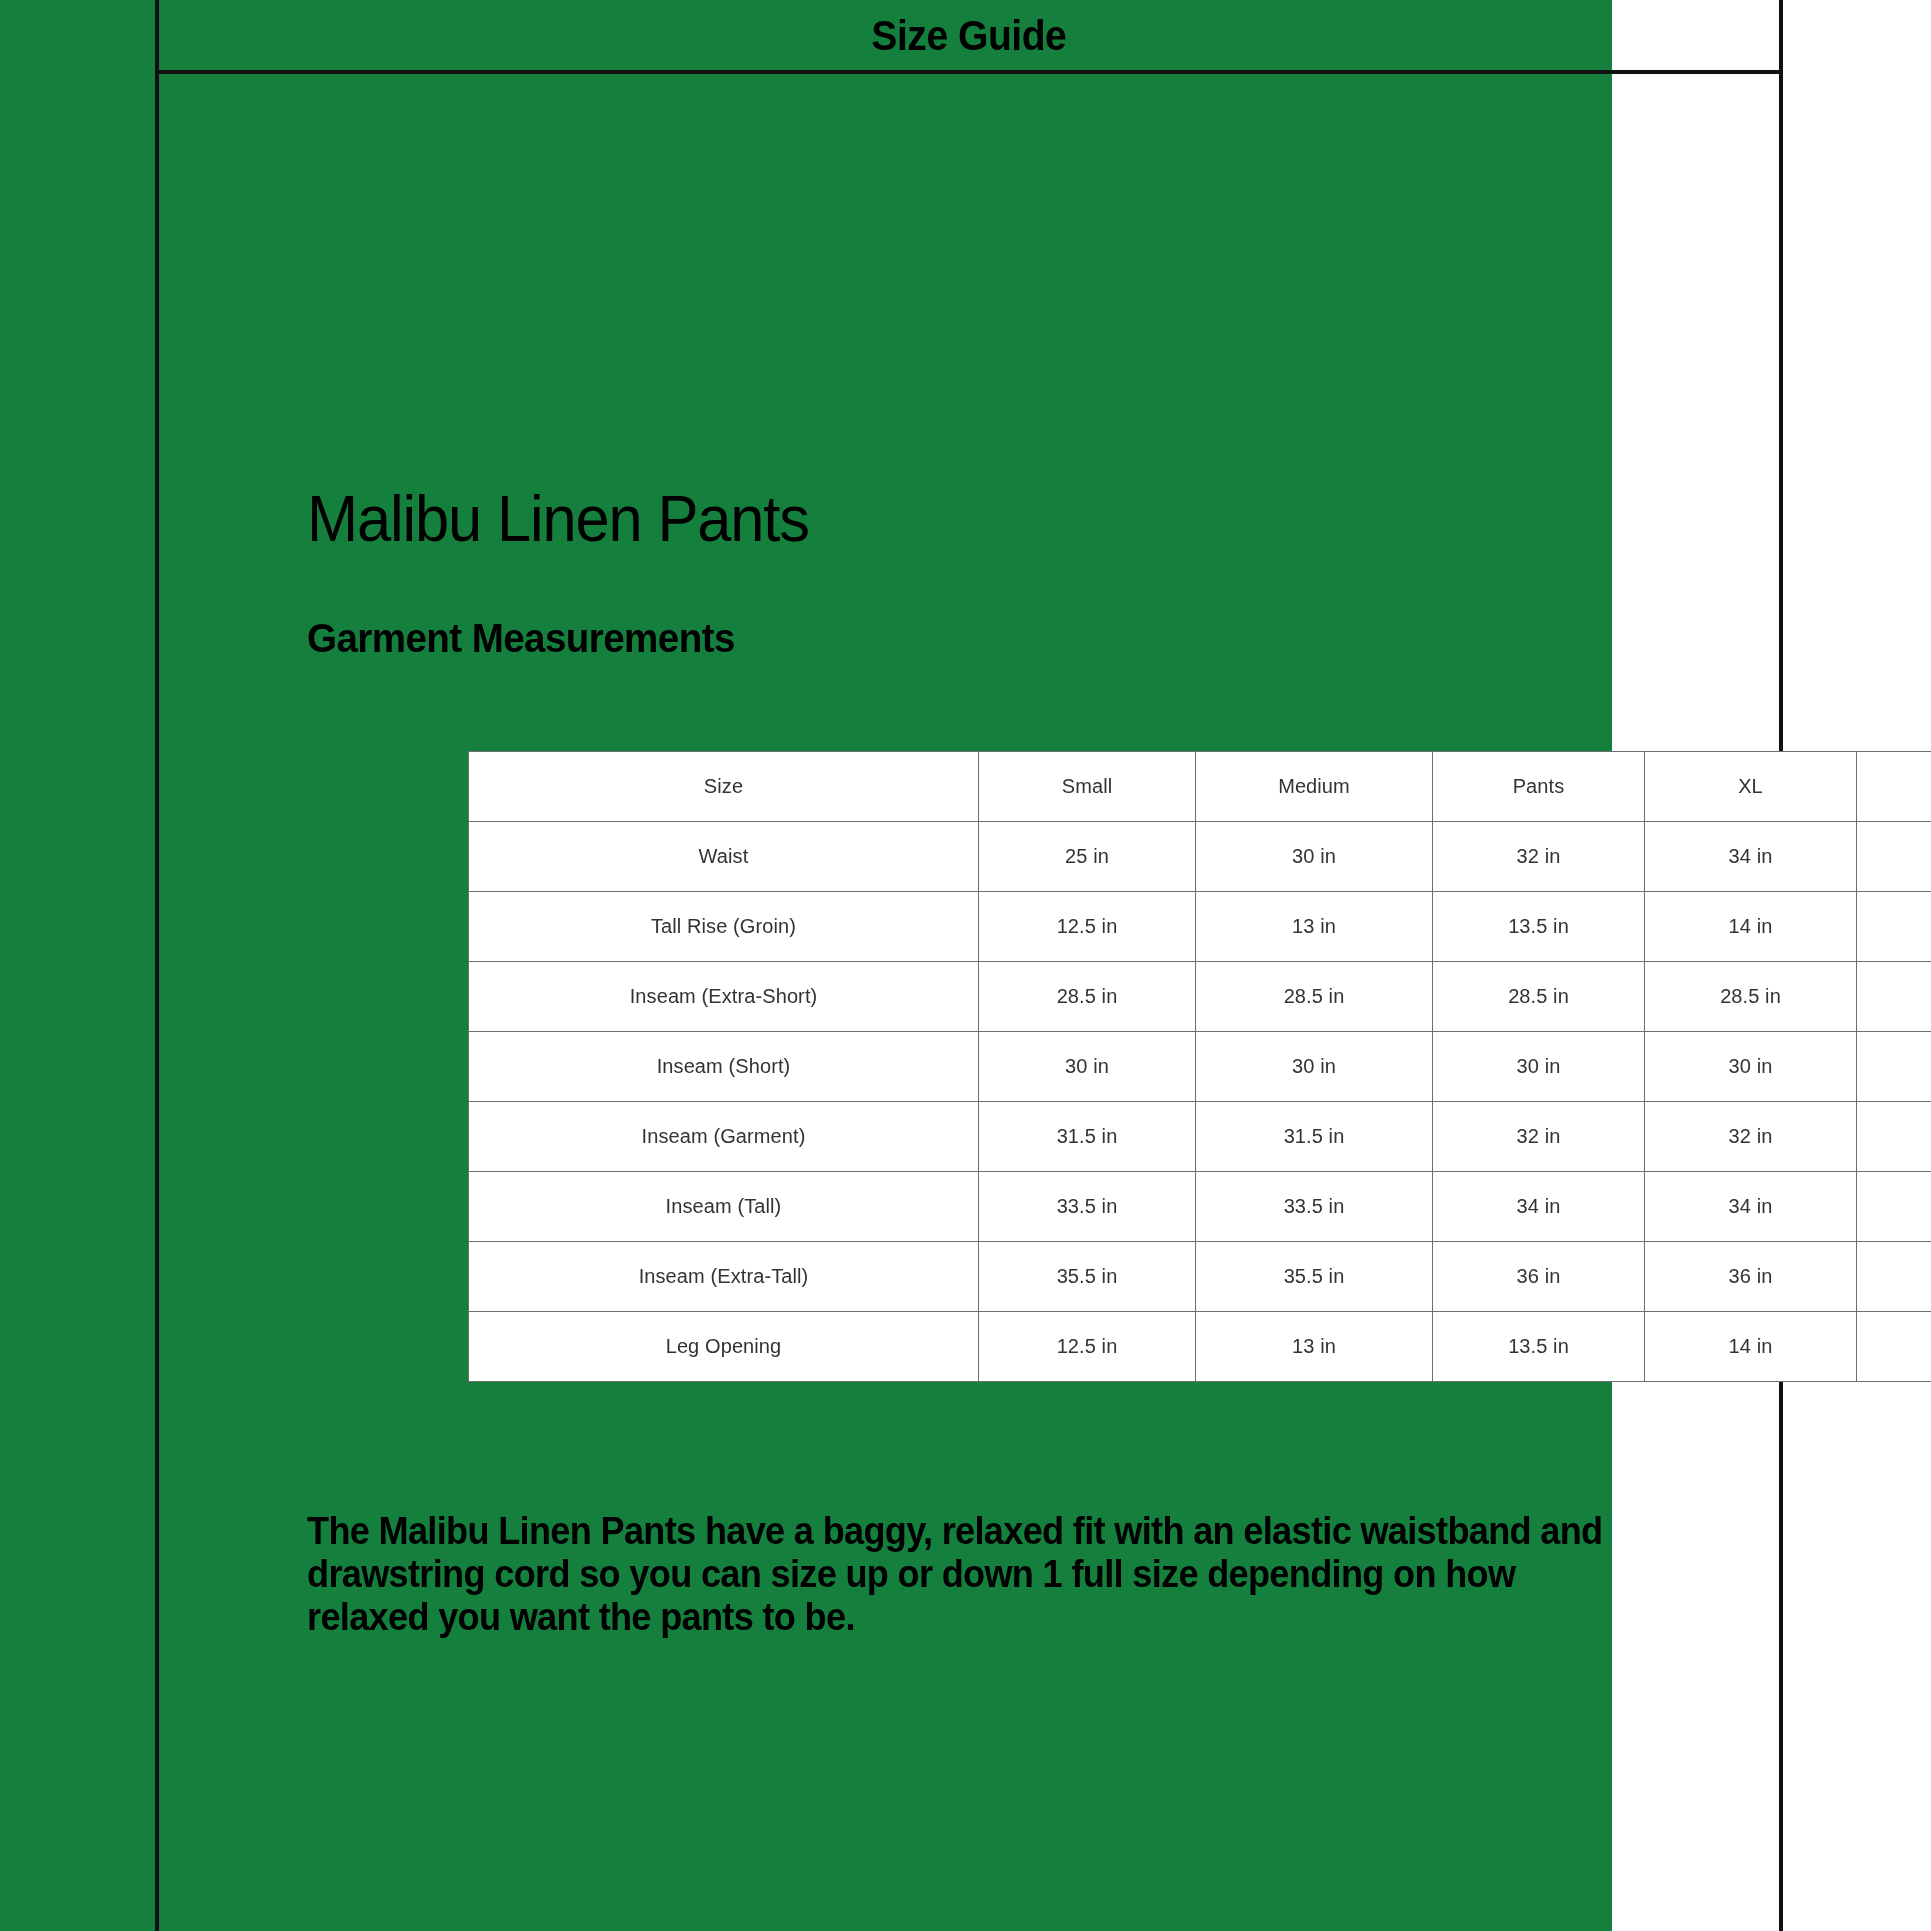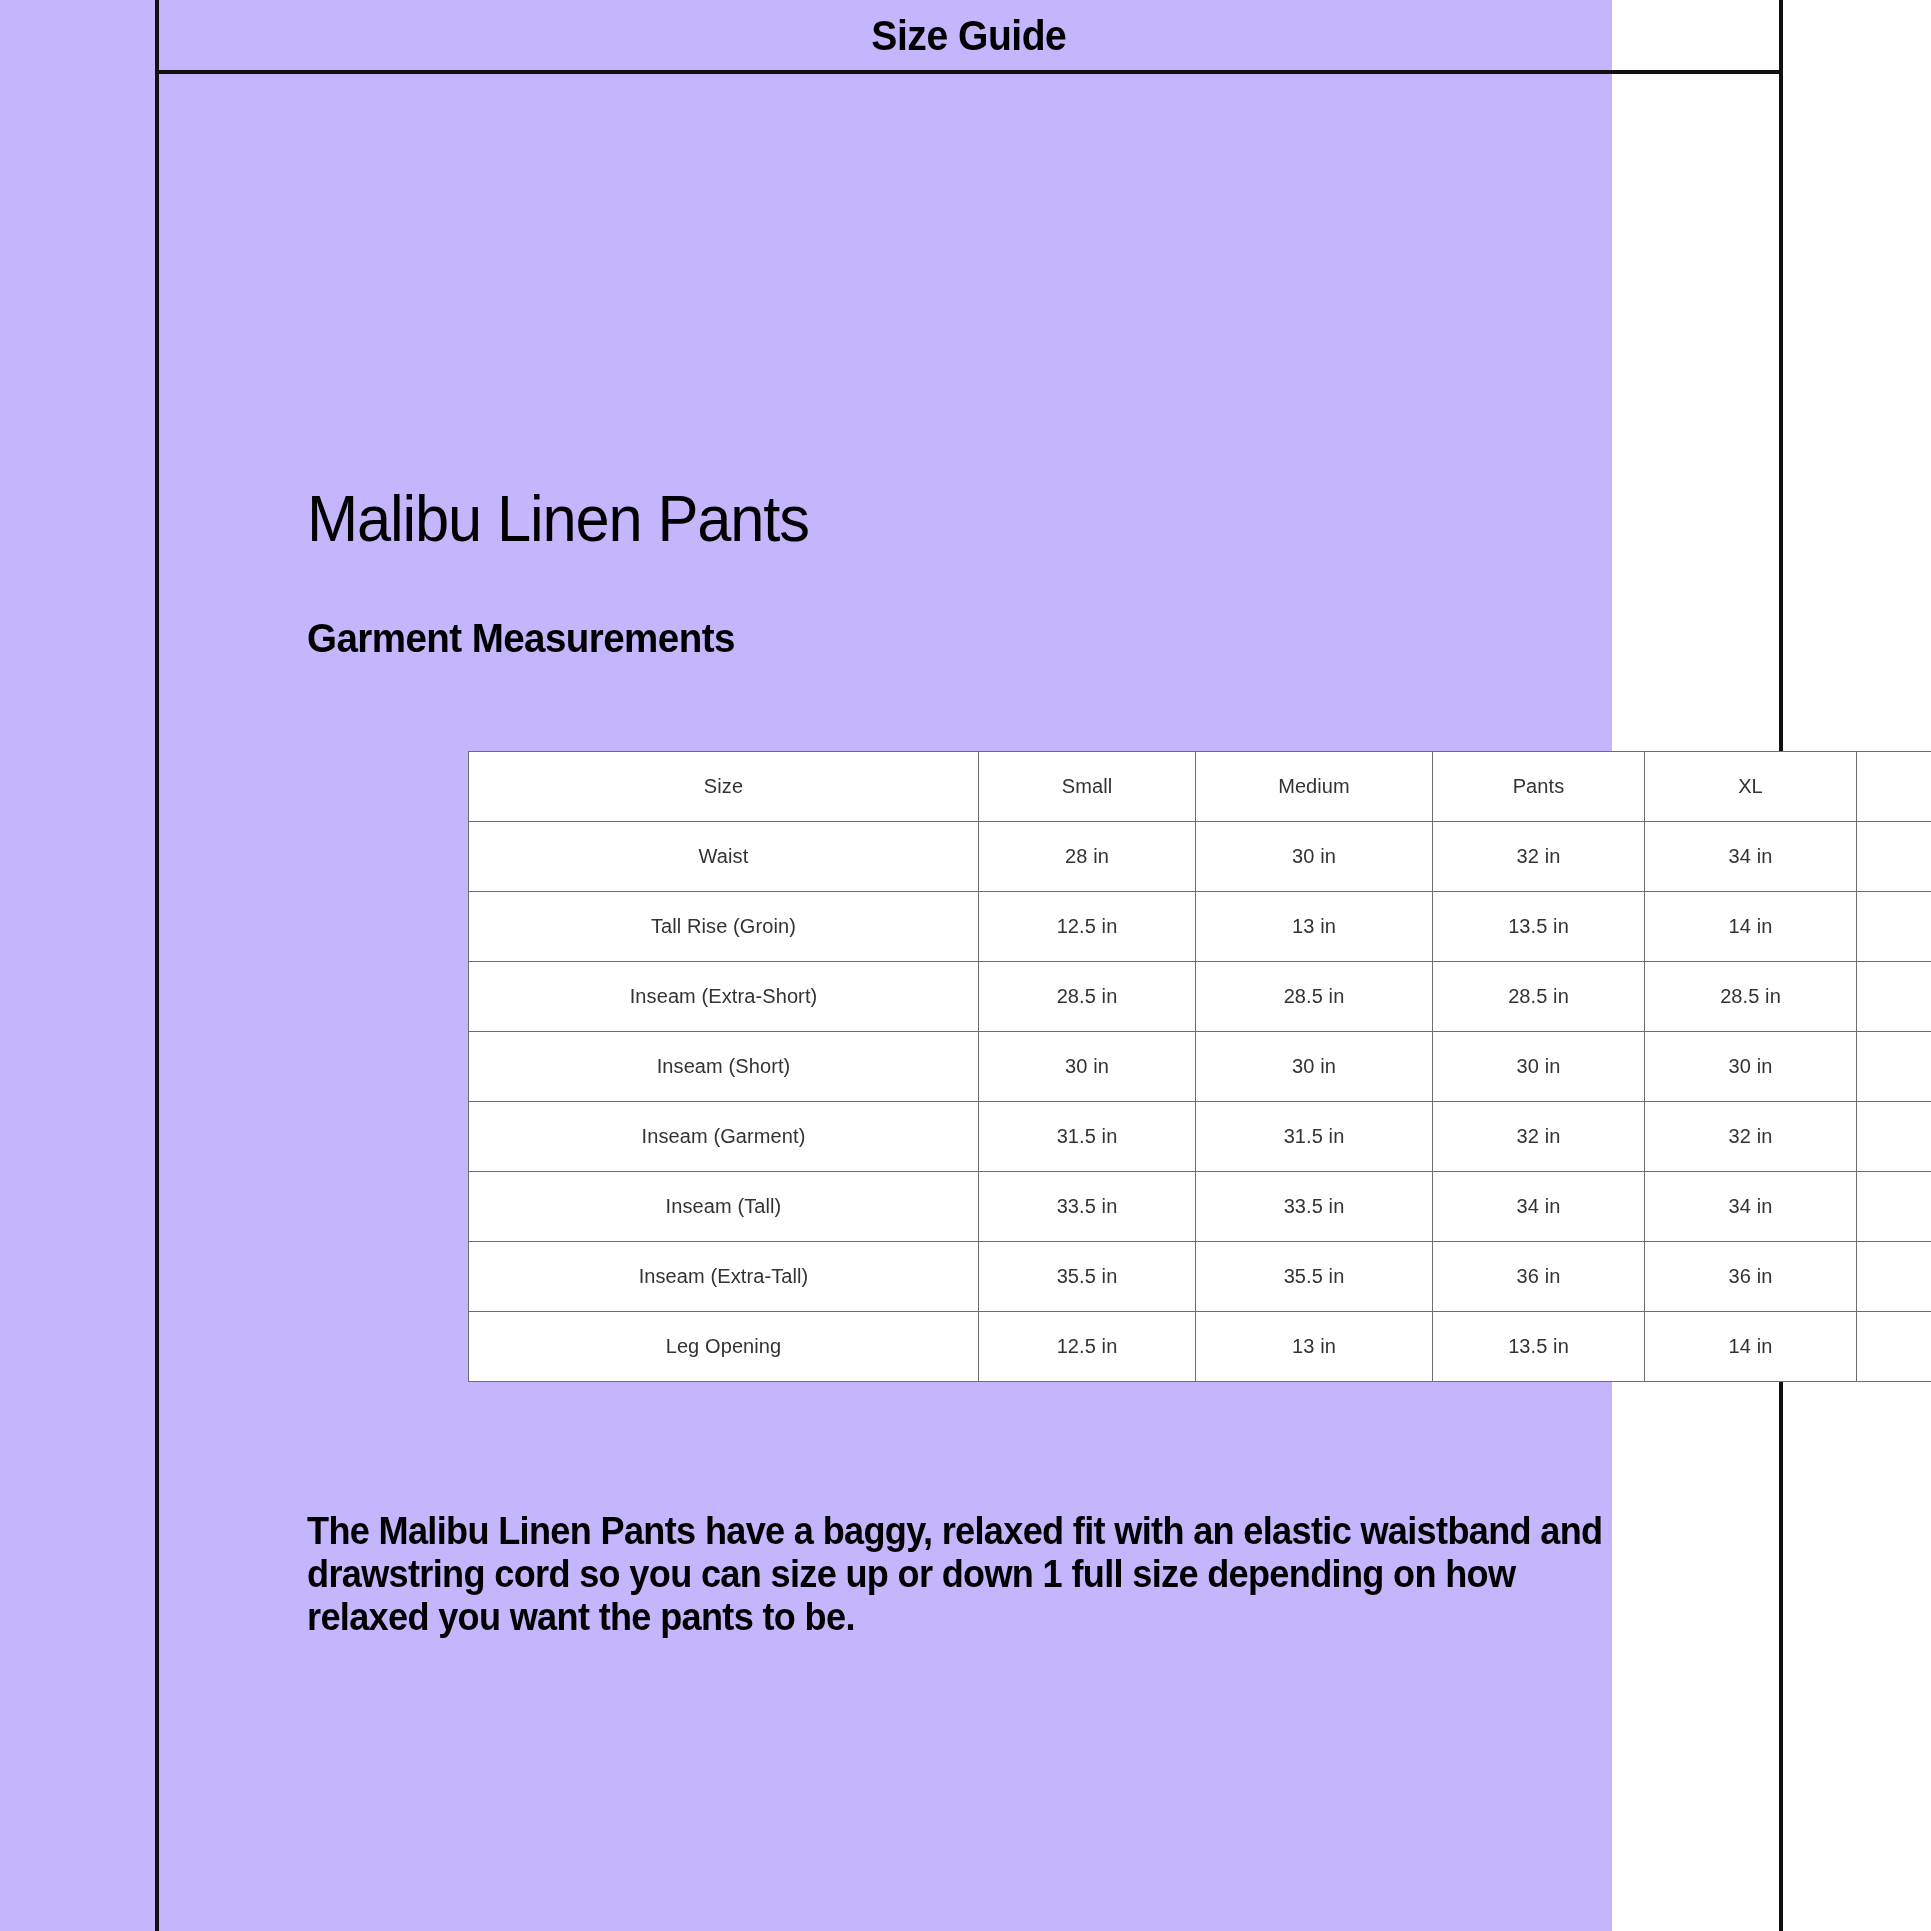--- a/index.html
+++ b/index.html
@@ -12,21 +12,21 @@
     height: 1931px;
     overflow: hidden;
     font-family: "Liberation Sans", sans-serif;
     -webkit-font-smoothing: antialiased;
   }
 
   #page {
     position: relative;
     width: 1612px;
     height: 1931px;
-    background: #c4b5fd;
+    background: #15803d;
     box-sizing: border-box;
   }
 
   
   .frame-rule {
     position: absolute;
     top: 0;
     width: 3.9px;
     height: 1931px;
     background: #111111;
@@ -190,21 +190,21 @@
               <th>Small</th>
               <th>Medium</th>
               <th>Pants</th>
               <th>XL</th>
               <th>XXL</th>
             </tr>
         </thead>
         <tbody id="tbody-rows">
             <tr>
               <td>Waist</td>
-              <td>28 in</td>
+              <td>25 in</td>
               <td>30 in</td>
               <td>32 in</td>
               <td>34 in</td>
               <td>36 in</td>
             </tr>
             <tr>
               <td>Tall Rise (Groin)</td>
               <td>12.5 in</td>
               <td>13 in</td>
               <td>13.5 in</td>

